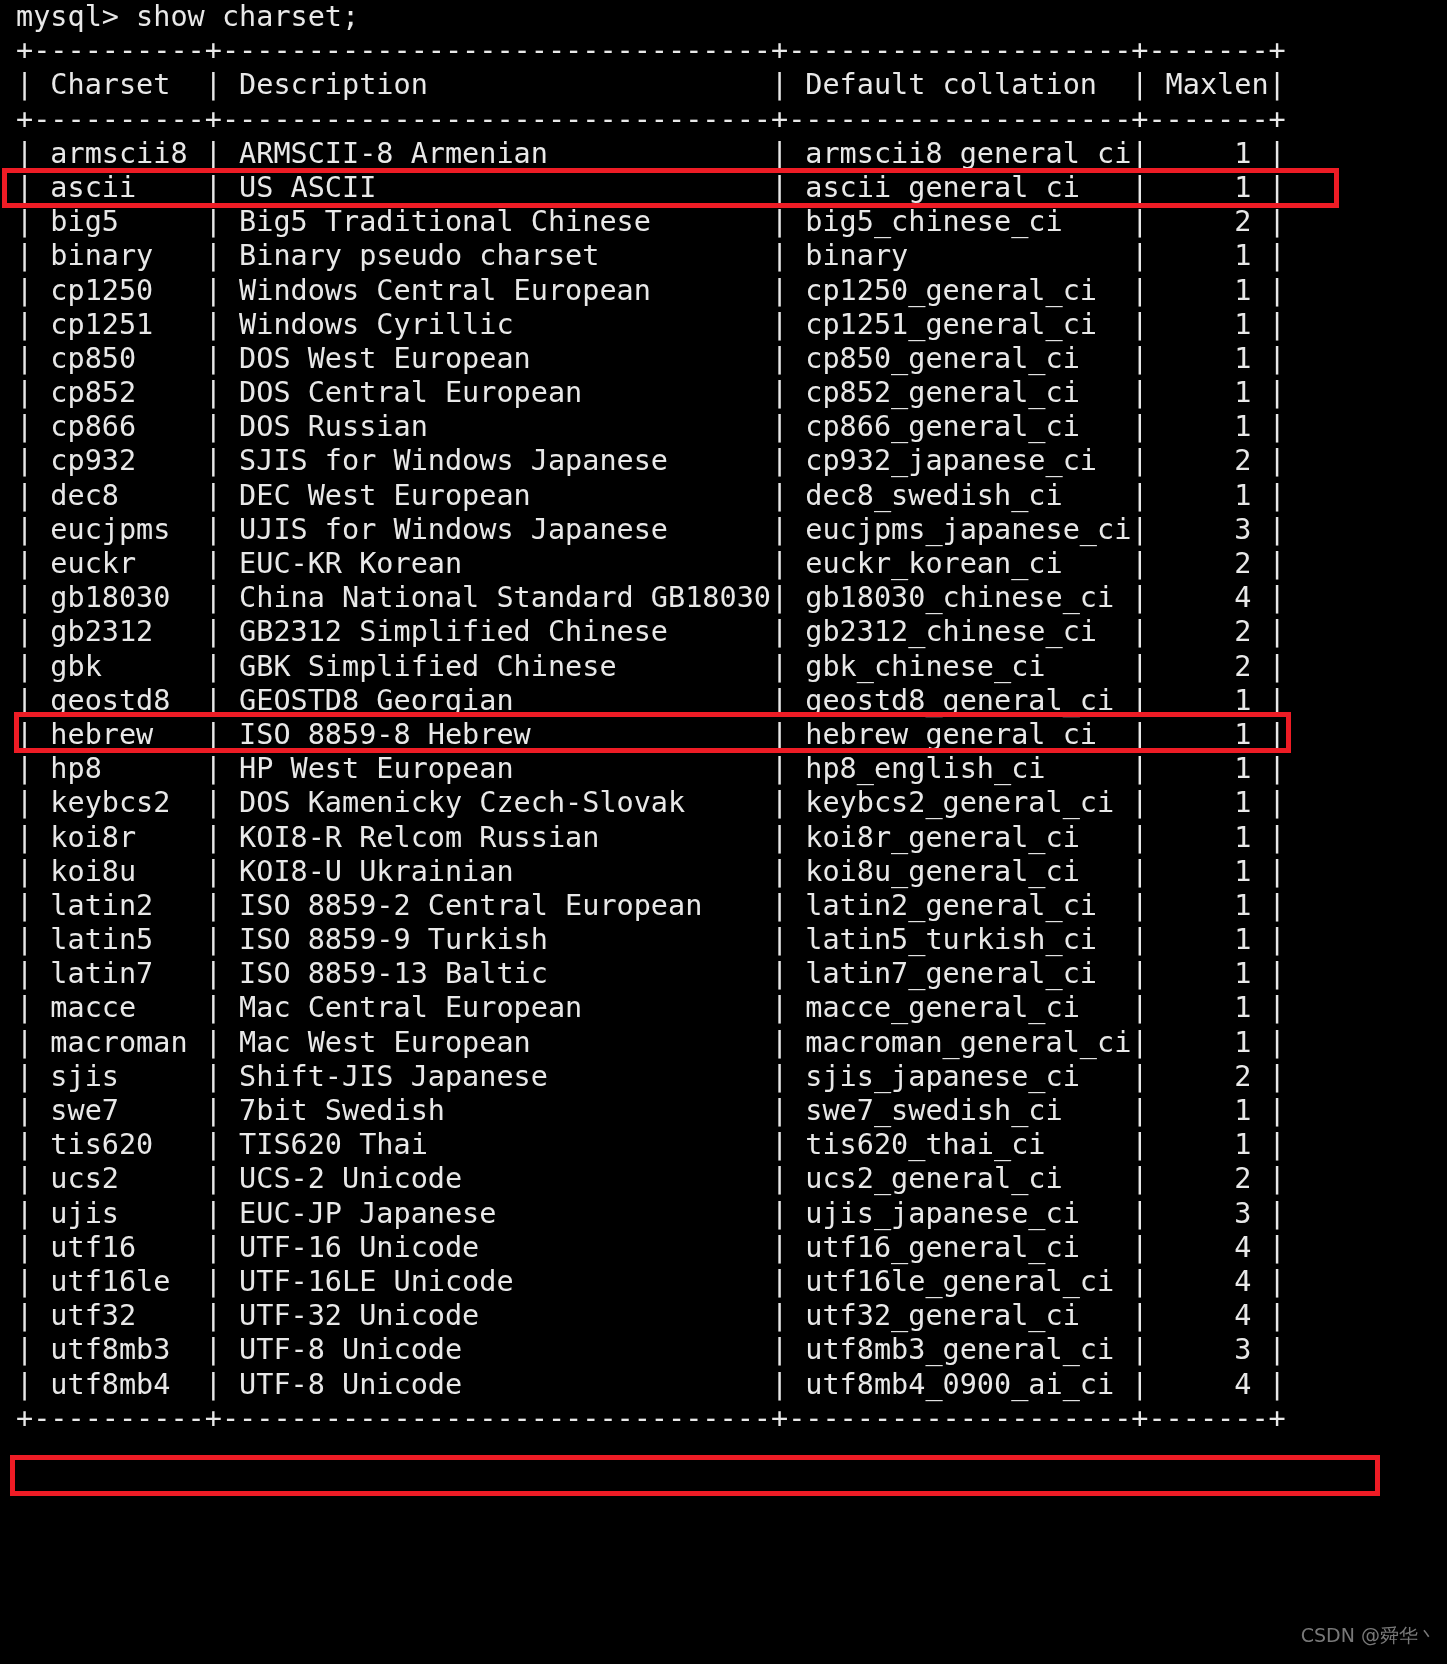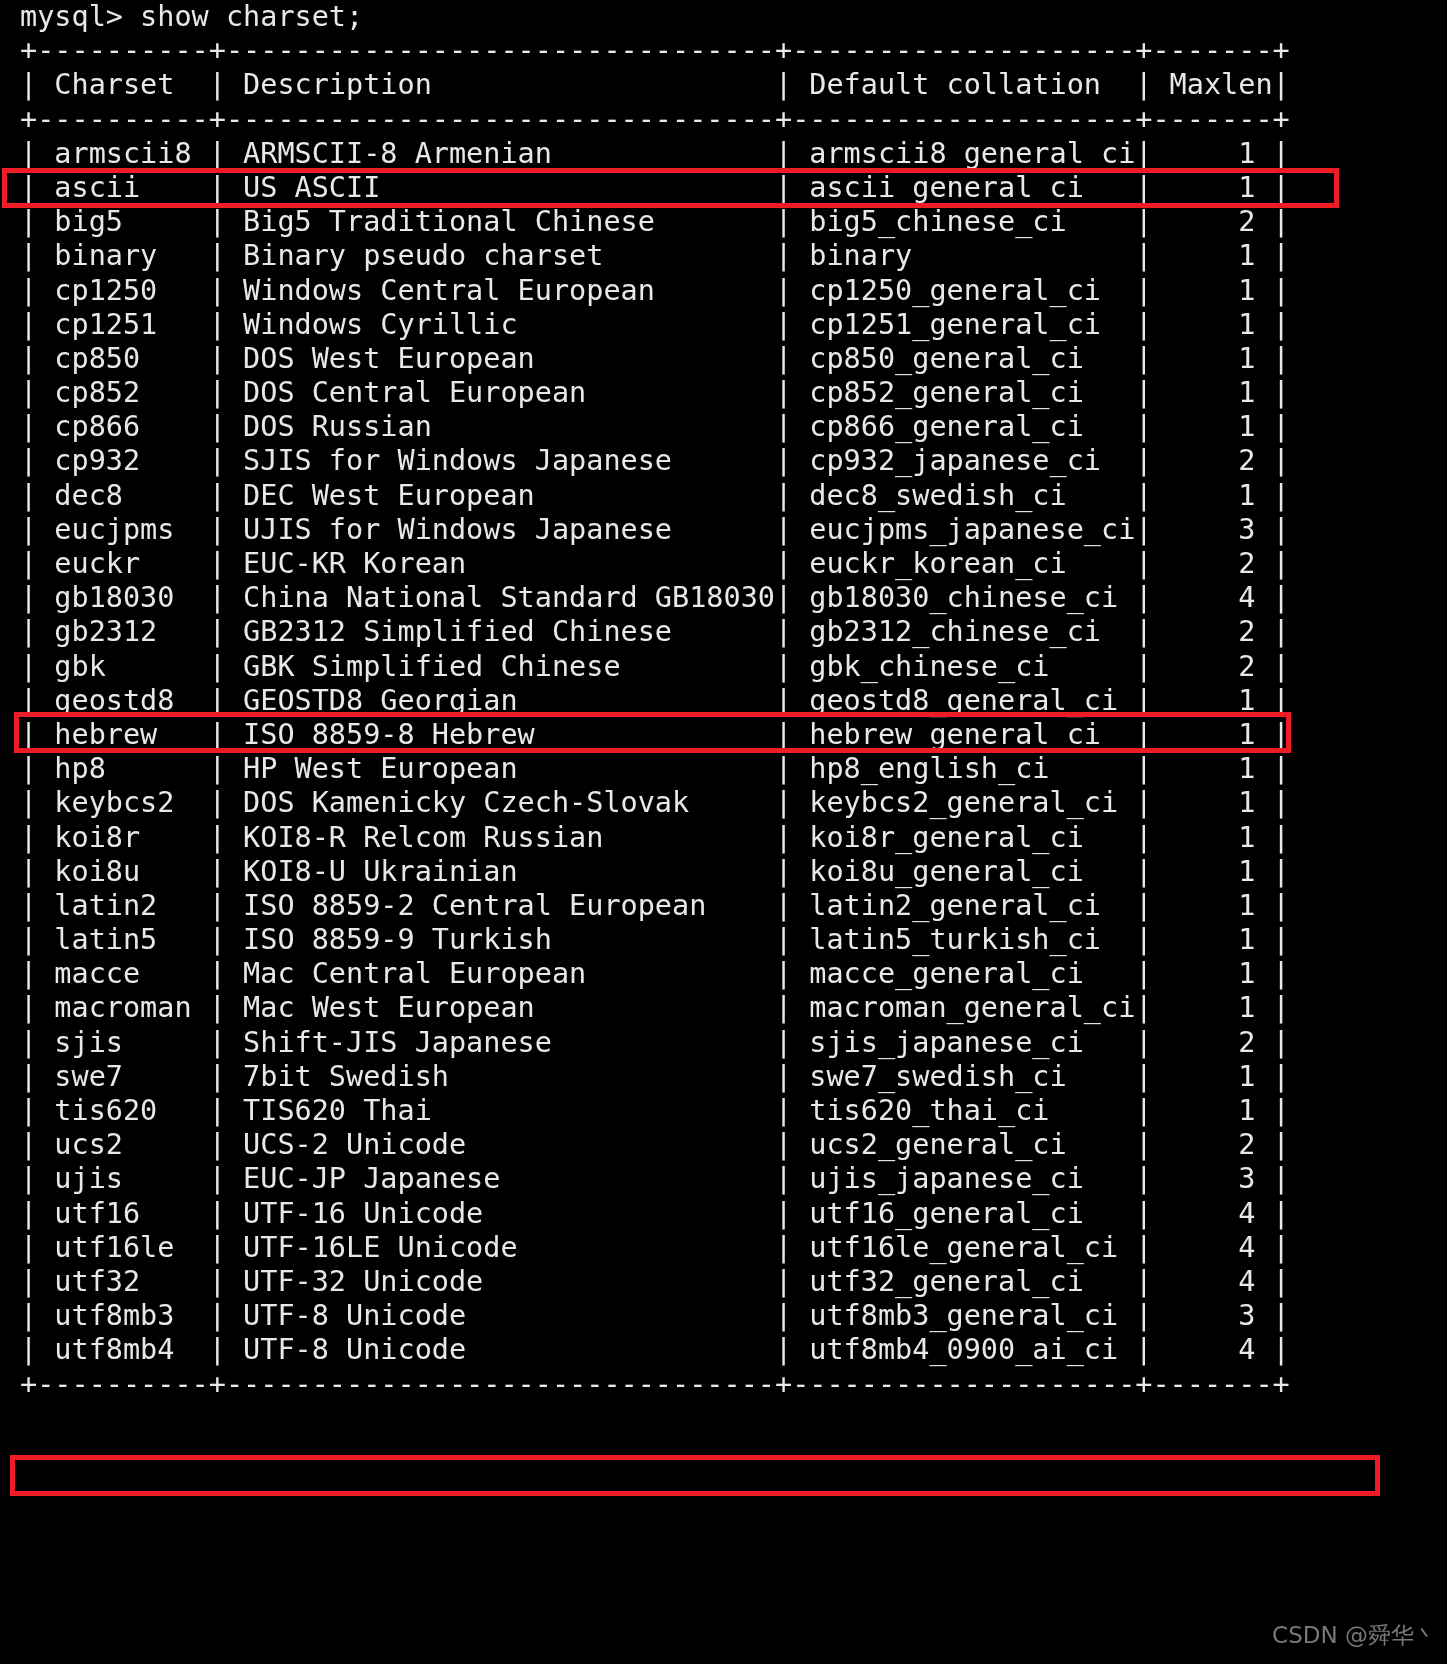--- a/index.html
+++ b/index.html
@@ -20,24 +20,23 @@
     background: #000000;
     color: #e8e8e8;
     font-family: "DejaVu Sans Mono", "Liberation Mono", monospace;
     font-size: 28.5px;
     line-height: 34.2px;
     letter-spacing: 0px;
   }
   .term-line {
     white-space: pre;
     height: 34.2px;
-    padding-left: 0;
+    padding-left: 16px;
     font-variant-ligatures: none;
     color: #e8e8e8;
-    margin-left: 20px;
   }
   .rule-line {
     color: #e8e8e8;
   }
   .prompt-line {
     color: #e8e8e8;
   }
   .hl-box {
     position: absolute;
     border: 5px solid #ee1c25;
@@ -61,21 +60,21 @@
     left: 10px;
     top: 1455px;
     width: 1370px;
     height: 41px;
   }
   #watermark {
     position: absolute;
     right: 10px;
     bottom: 12px;
     color: #8e8e8e;
-    font-size: 23px;
+    font-size: 19px;
     font-family: "DejaVu Sans", "Liberation Sans", sans-serif;
     white-space: nowrap;
     opacity: 0.85;
   }
 </style>
 </head>
 <body>
 
 <div id="terminal">
 
@@ -102,20 +101,21 @@
       <div class="term-line">| gb2312   | GB2312 Simplified Chinese      | gb2312_chinese_ci  |     2 |</div>
       <div class="term-line">| gbk      | GBK Simplified Chinese         | gbk_chinese_ci     |     2 |</div>
       <div class="term-line">| geostd8  | GEOSTD8 Georgian               | geostd8_general_ci |     1 |</div>
       <div class="term-line">| hebrew   | ISO 8859-8 Hebrew              | hebrew_general_ci  |     1 |</div>
       <div class="term-line">| hp8      | HP West European               | hp8_english_ci     |     1 |</div>
       <div class="term-line">| keybcs2  | DOS Kamenicky Czech-Slovak     | keybcs2_general_ci |     1 |</div>
       <div class="term-line">| koi8r    | KOI8-R Relcom Russian          | koi8r_general_ci   |     1 |</div>
       <div class="term-line">| koi8u    | KOI8-U Ukrainian               | koi8u_general_ci   |     1 |</div>
       <div class="term-line">| latin2   | ISO 8859-2 Central European    | latin2_general_ci  |     1 |</div>
       <div class="term-line">| latin5   | ISO 8859-9 Turkish             | latin5_turkish_ci  |     1 |</div>
+      <div class="term-line">| latin7   | ISO 8859-13 Baltic             | latin7_general_ci  |     1 |</div>
       <div class="term-line">| macce    | Mac Central European           | macce_general_ci   |     1 |</div>
       <div class="term-line">| macroman | Mac West European              | macroman_general_ci|     1 |</div>
       <div class="term-line">| sjis     | Shift-JIS Japanese             | sjis_japanese_ci   |     2 |</div>
       <div class="term-line">| swe7     | 7bit Swedish                   | swe7_swedish_ci    |     1 |</div>
       <div class="term-line">| tis620   | TIS620 Thai                    | tis620_thai_ci     |     1 |</div>
       <div class="term-line">| ucs2     | UCS-2 Unicode                  | ucs2_general_ci    |     2 |</div>
       <div class="term-line">| ujis     | EUC-JP Japanese                | ujis_japanese_ci   |     3 |</div>
       <div class="term-line">| utf16    | UTF-16 Unicode                 | utf16_general_ci   |     4 |</div>
       <div class="term-line">| utf16le  | UTF-16LE Unicode               | utf16le_general_ci |     4 |</div>
       <div class="term-line">| utf32    | UTF-32 Unicode                 | utf32_general_ci   |     4 |</div>

